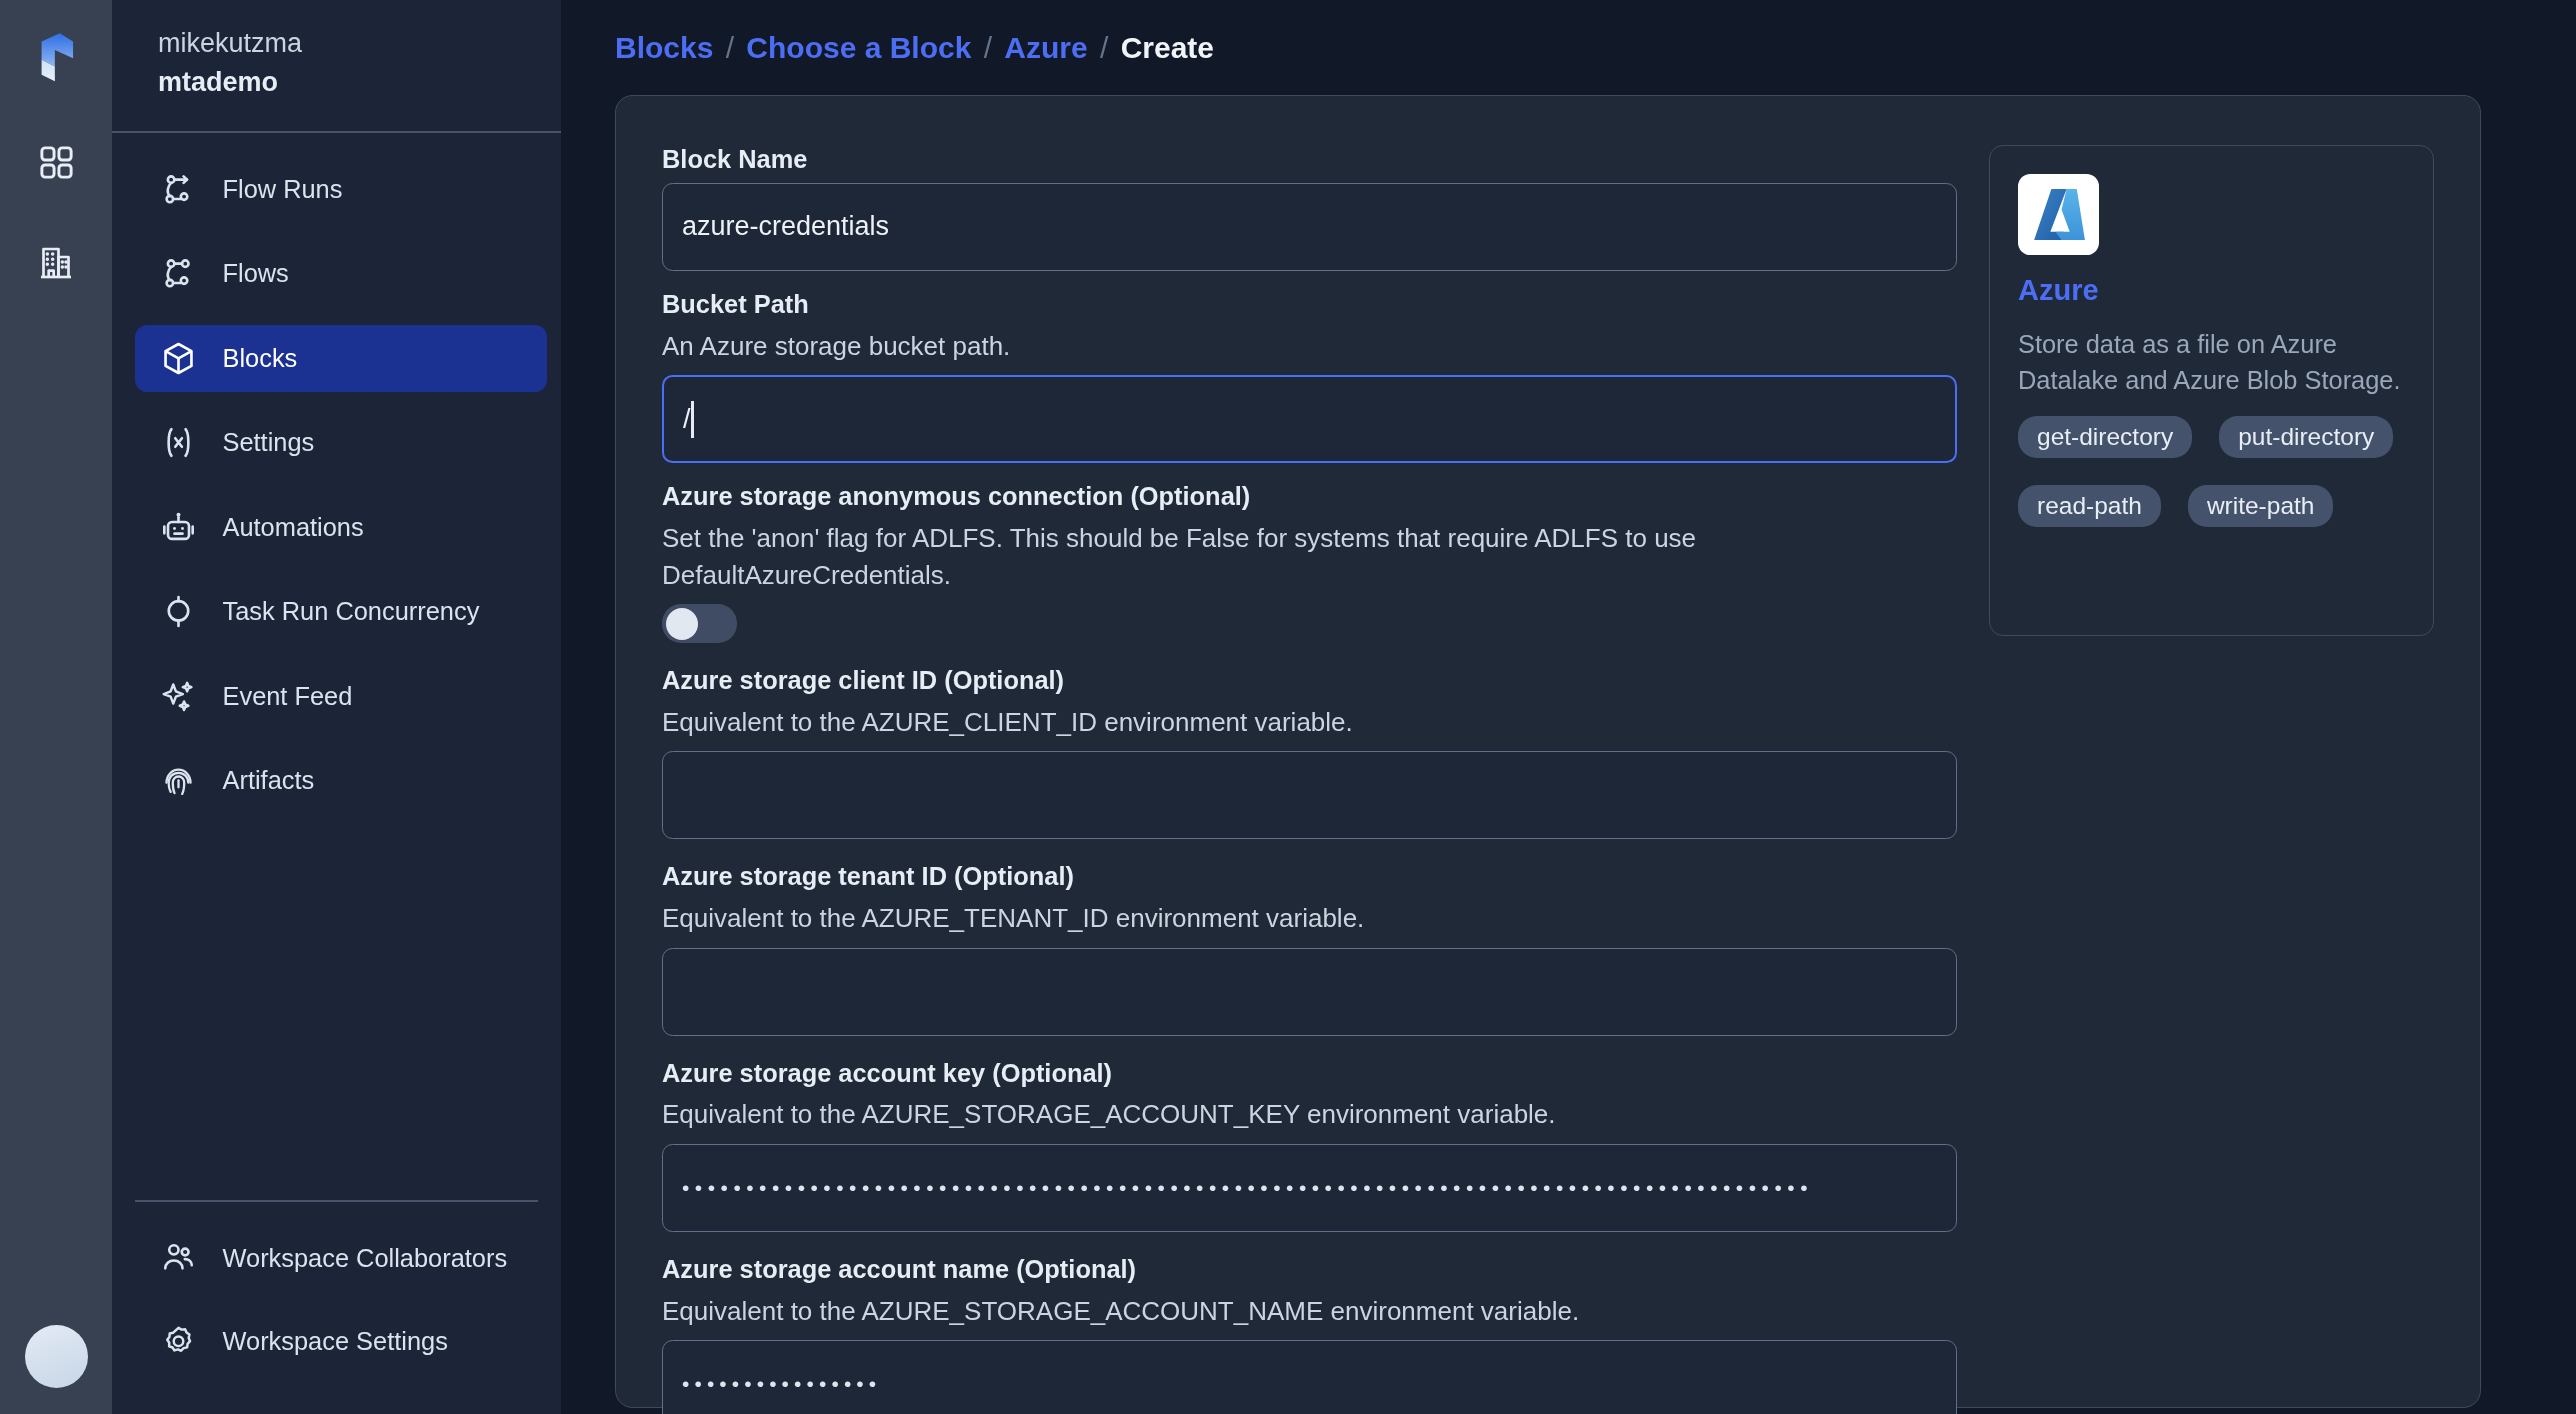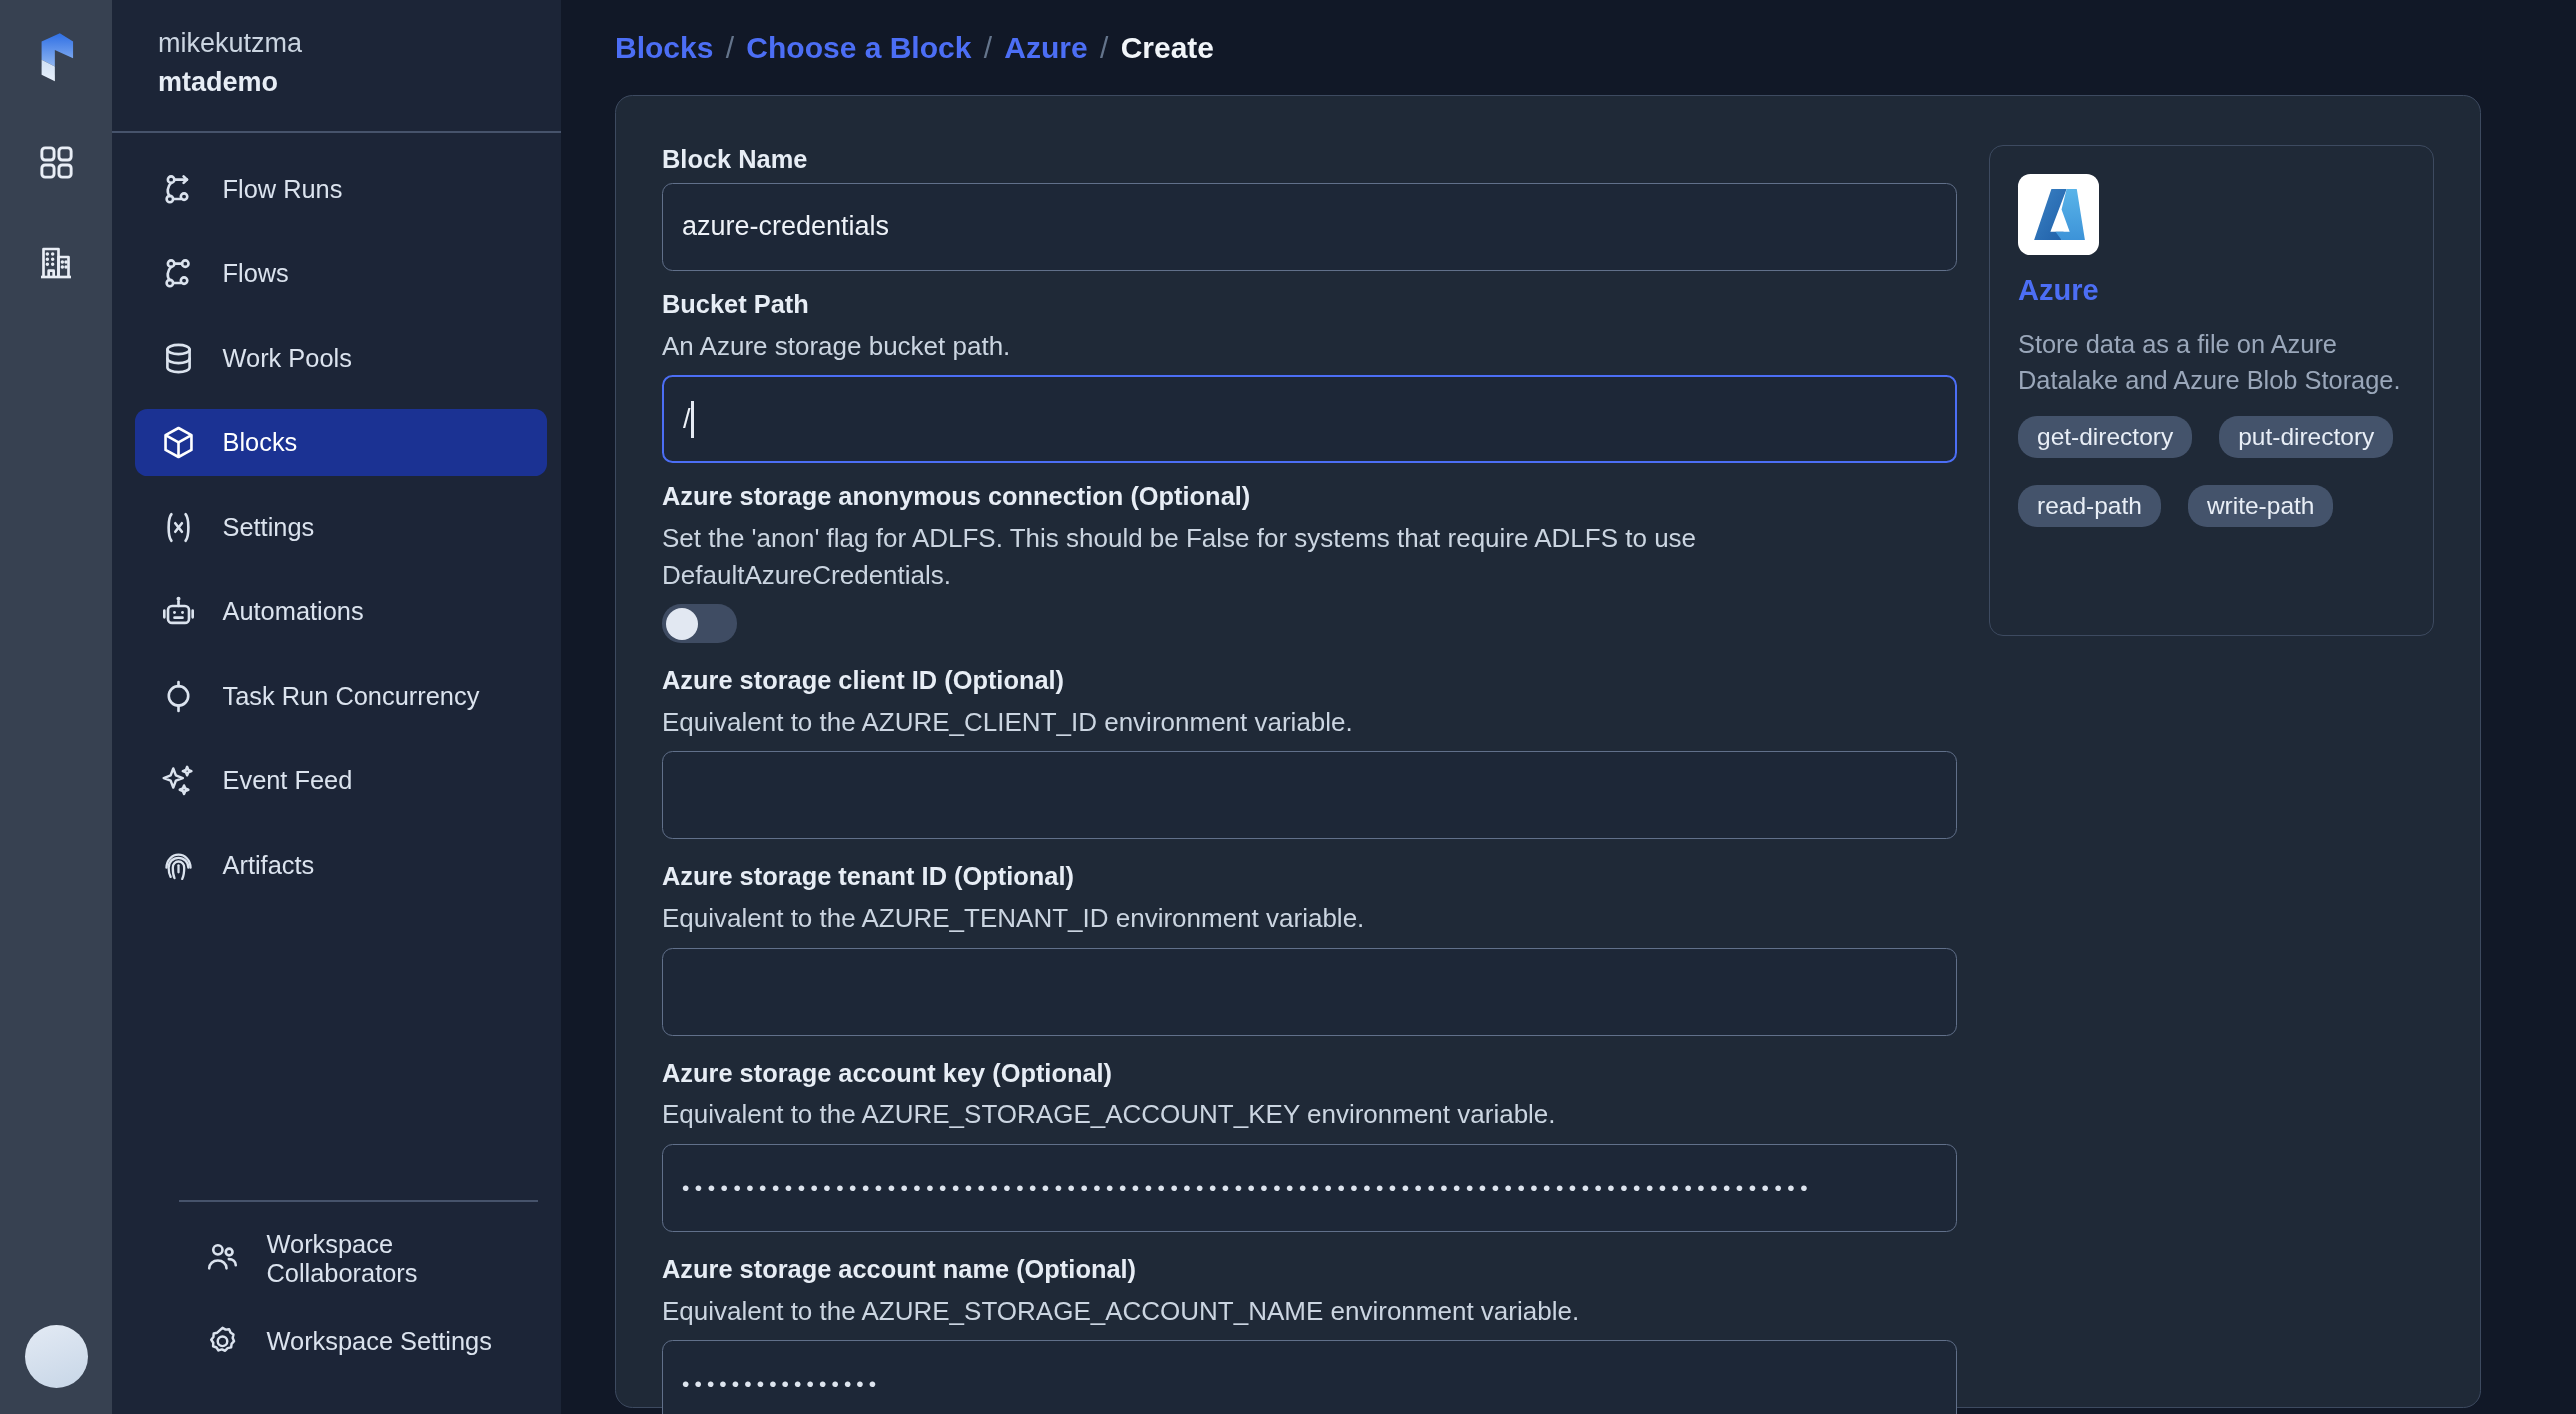--- a/index.html
+++ b/index.html
@@ -47,21 +47,21 @@
     height: 67px; padding: 0 24.5px;
     border-radius: 12.3px;
     color: #dbe3ee; font-size: 25.4px;
     margin-bottom: 17.5px;
     cursor: pointer;
   }
   .nav-item.active { background: #1b3293; color: #ffffff; }
   .nav-icon { width: 37px; height: 37px; flex: 0 0 37px; display:flex; align-items:center; justify-content:center; }
   .nav-icon svg { width: 37px; height: 37px; display:block; }
 
-  .nav-bottom { padding: 0 23px 23px 23px; margin-left: 44px; }
+  .nav-bottom { padding: 0 23px 23px 23px; }
   .nav-bottom .nav-item { margin-bottom: 16px; }
   .bottom-divider { height: 1.8px; background: #46536b; margin: 8.8px 0 23px 0; }
 
   
   .main { flex: 1 1 auto; background: #111827; padding: 0 0 0 54px; overflow: hidden; }
   .breadcrumb { display: flex; align-items: center; gap: 12.3px; height: 95px; font-size: 30px; font-weight: bold; }
   .bc-link { color: #4c6ef5; cursor: pointer; }
   .bc-sep { color: #64748b; font-weight: normal; }
   .bc-current { color: #f1f5f9; }
 
@@ -205,30 +205,20 @@
             <circle cx="16.4" cy="5.6" r="2.1"></circle>
               <circle cx="15.6" cy="16.6" r="2.1"></circle>
             <path d="M9.3 5.6h5"></path>
               <path d="M7.2 7.7c-2.6 2.4-2.9 6.6-0.8 8.6"></path>
               <path d="M8.5 18.2h5"></path>
           </svg>
         </span>
         <span>Flows</span>
       </div>
 
-      <div class="nav-item">
-        <span class="nav-icon">
-          <svg viewBox="0 0 24 24" fill="none" stroke="#dbe3ee" stroke-width="1.7" stroke-linecap="round">
-            <ellipse cx="12" cy="6.2" rx="7.2" ry="3"></ellipse>
-            <path d="M4.8 6.2v11.6c0 1.65 3.22 3 7.2 3s7.2-1.35 7.2-3V6.2"></path>
-            <path d="M4.8 12c0 1.65 3.22 3 7.2 3s7.2-1.35 7.2-3"></path>
-          </svg>
-        </span>
-        <span>Work Pools</span>
-      </div>
 
       <div class="nav-item active">
         <span class="nav-icon">
           <svg viewBox="0 0 24 24" fill="none" stroke="#ffffff" stroke-width="1.7" stroke-linejoin="round">
             <path d="M12 2.6l8.4 4.6v9.6L12 21.4 3.6 16.8V7.2z"></path>
             <path d="M3.6 7.2L12 11.9l8.4-4.7"></path>
               <path d="M12 11.9v9.5"></path>
           </svg>
         </span>
         <span>Blocks</span>

